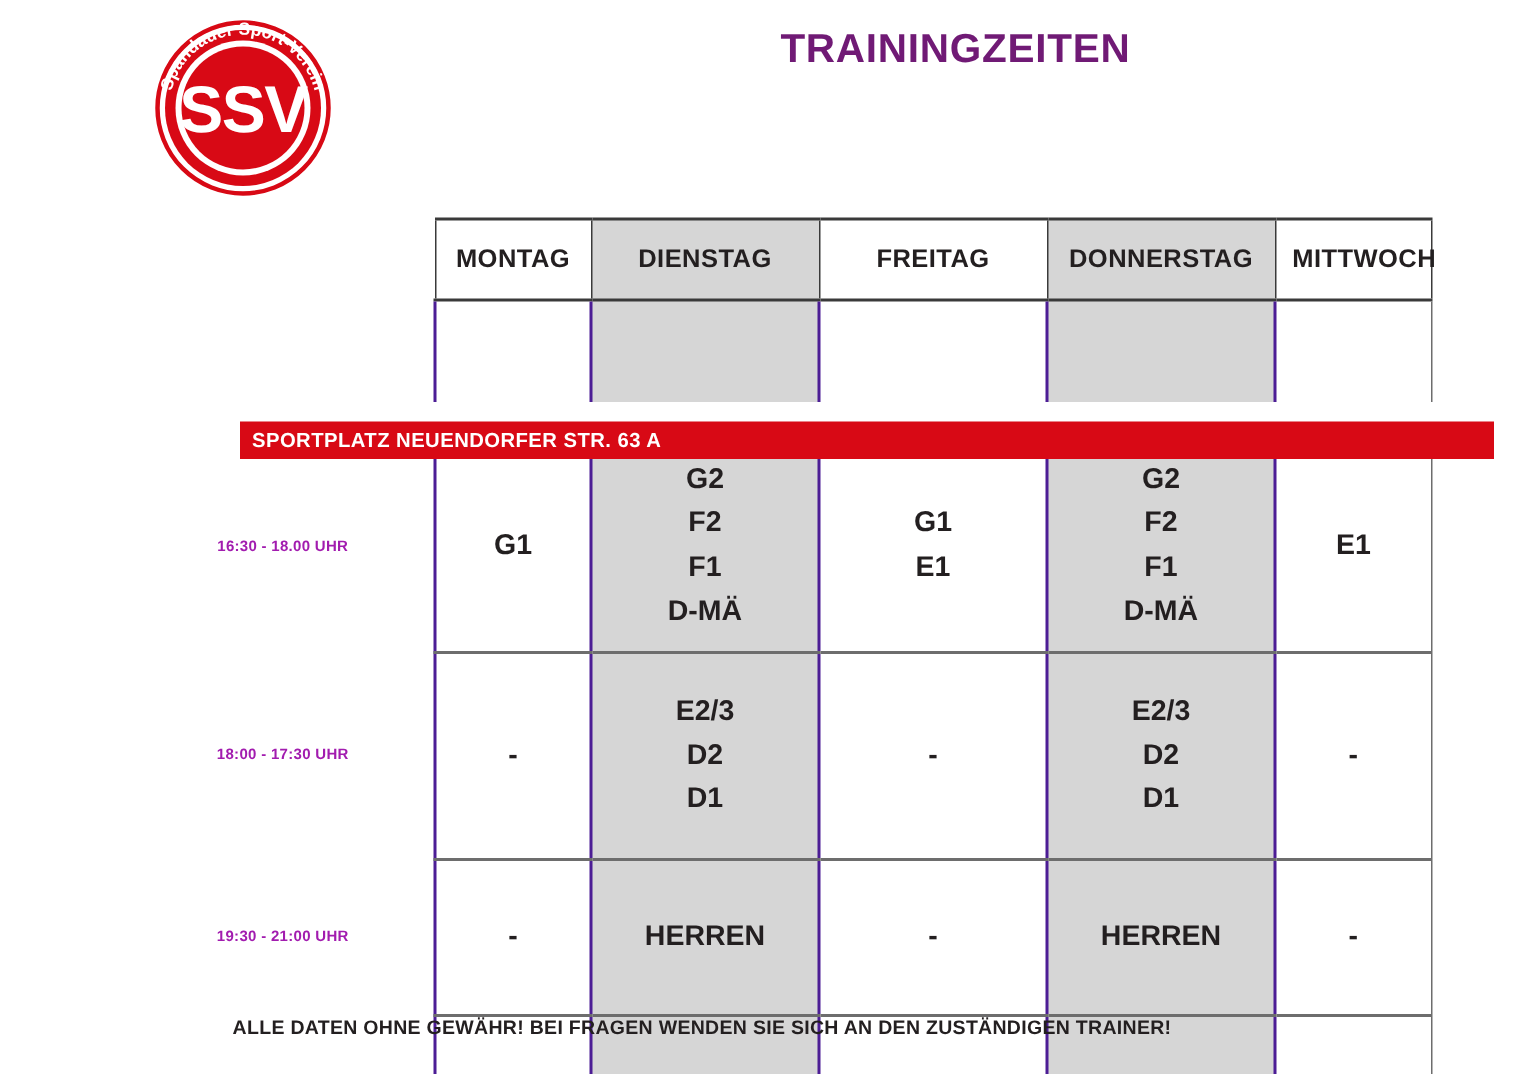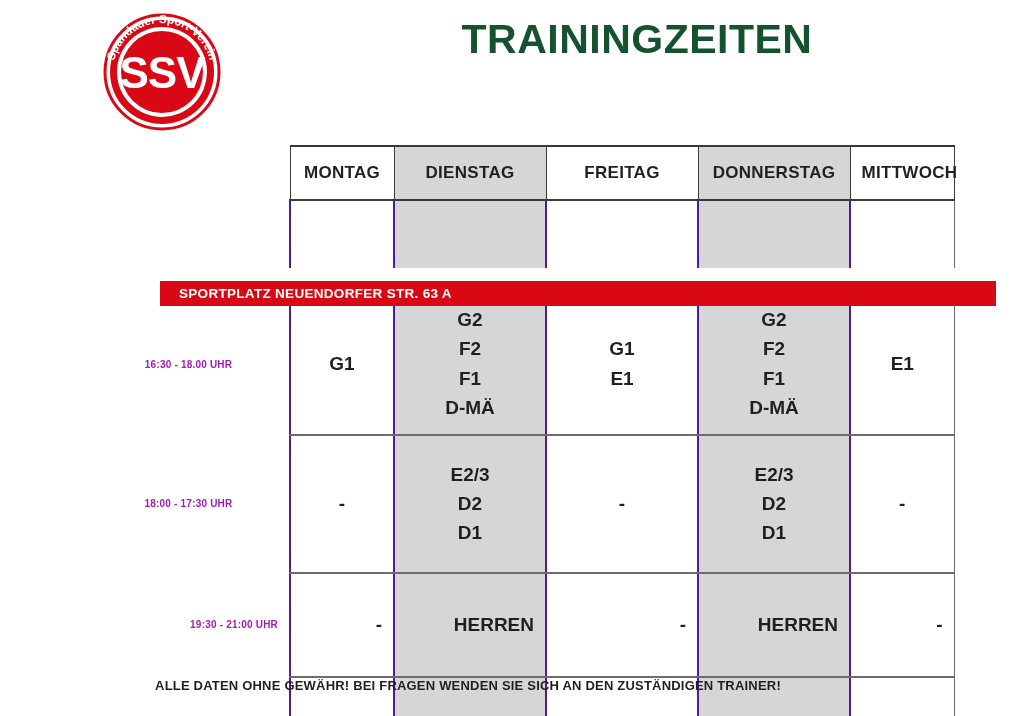--- a/index.html
+++ b/index.html
@@ -33,26 +33,26 @@
   .logo-wrap svg { display: block; }
 
   .title-block {
     position: absolute;
     left: 250px;
     right: 0;
     top: 18px;
     text-align: center;
   }
   .main-title {
-    font-size: 41px;
+    font-size: 27px;
     font-weight: 800;
     letter-spacing: 0.5px;
     line-height: 1.05;
     margin: 0;
-    color: #14532d;
+    color: #701a75;
   }
   .sub-title {
     font-size: 30px;
     font-weight: 300;
     letter-spacing: 0.5px;
     line-height: 1.2;
     margin: 4px 0 0 0;
     color: #231f20;
   }
 
@@ -134,27 +134,26 @@
     background: #d80915;
     display: flex;
     align-items: center;
   }
   .banner-text {
     color: #ffffff;
     font-size: 13.5px;
     font-weight: 700;
     letter-spacing: 0.3px;
     padding-left: 8px;
-    margin-left: 11px;
   }
 
   tr.data-row td { border-bottom: 2px solid #6d6d6d; }
   tr.row-1 td { height: 116px; }
   tr.row-2 td { height: 114px; }
-  tr.row-3 td { height: 80px; text-align: right; }
+  tr.row-3 td { height: 80px; }
   tr.tail-row td { height: 62px; border-bottom: 2px solid #4a4a4a; }
 
   .stack span { display: block; }
   .dash { font-size: 19px; font-weight: 800; }
 
   
   .page-footer {
     position: absolute;
     left: 0;
     top: 676px;

